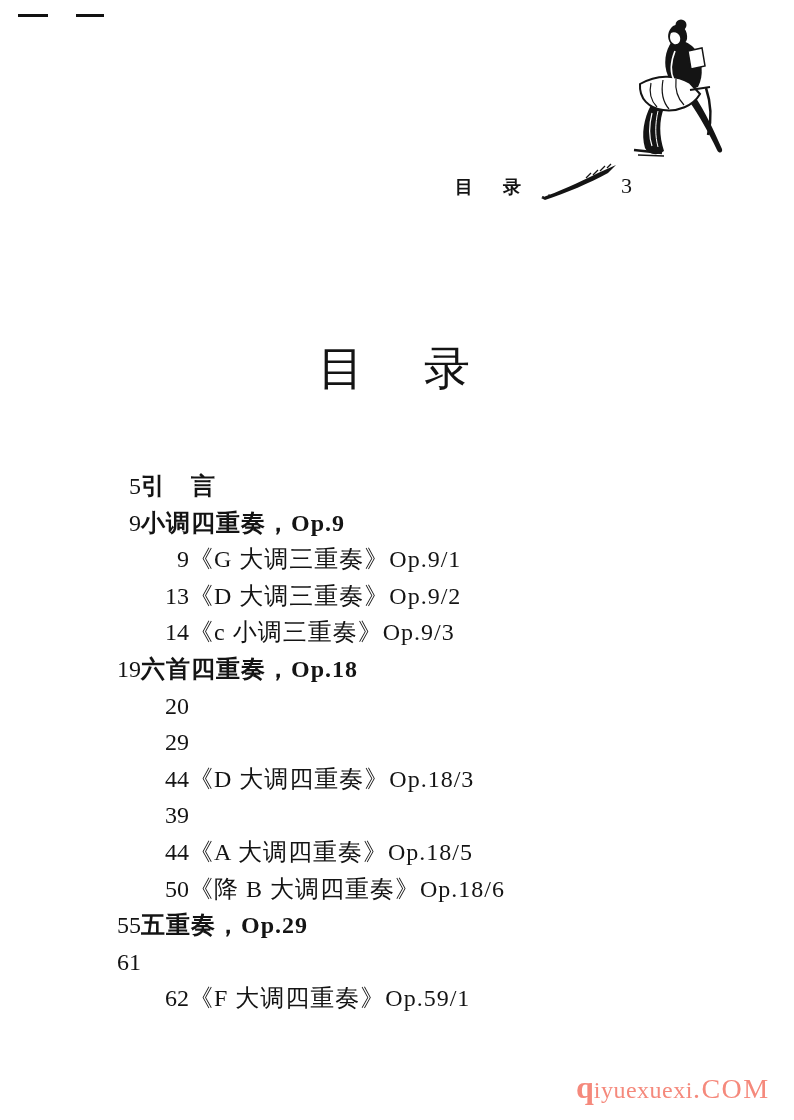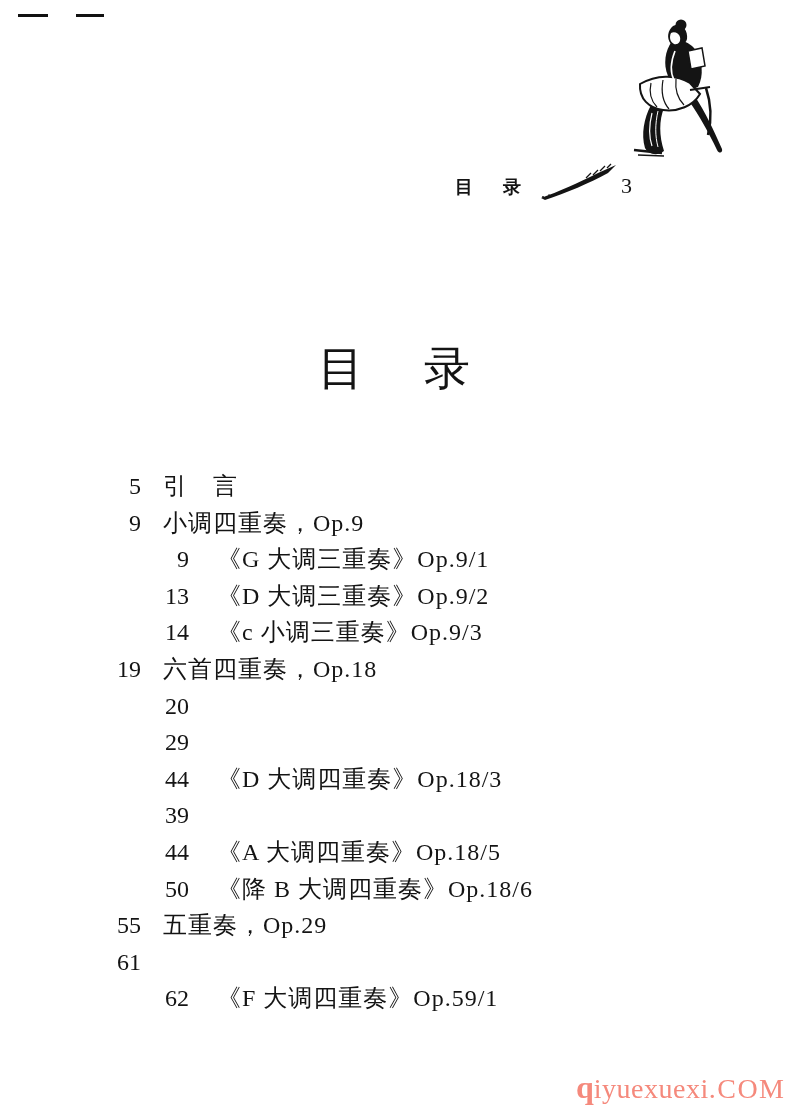--- a/index.html
+++ b/index.html
@@ -34,32 +34,32 @@
     position:absolute;left:318px;top:341px;
     display:flex;gap:60px;
     font-size:46px;line-height:56px;font-weight:500;
   }
 
   
   .toc{position:absolute;left:100px;top:468px;font-size:24px;}
   .toc-row{display:flex;height:36.6px;line-height:36.6px;white-space:pre;}
   .toc-num{display:inline-block;text-align:right;font-variant-numeric:lining-nums;}
   .toc-row.level0 .toc-num{width:41px;}
-  .toc-row.level0 .toc-label{margin-left:22px;letter-spacing:1px;}
+  .toc-row.level0 .toc-label{letter-spacing:1px;font-weight:bold;}
   .toc-row.level1 .toc-num{width:89px;}
-  .toc-row.level1 .toc-label{margin-left:28px;letter-spacing:1px;}
+  .toc-row.level1 .toc-label{margin-left:0;letter-spacing:1px;}
 
   
   .watermark{
     position:absolute;left:576px;top:1071px;
     display:flex;align-items:baseline;
     color:#f5897c;
   }
   .wm-q{font-size:32px;font-weight:bold;line-height:1;}
-  .wm-mid{font-size:28px;letter-spacing:0.5px;}
+  .wm-mid{font-size:24px;letter-spacing:0.5px;}
   .wm-suffix{font-size:28px;letter-spacing:1.5px;}
 </style>
 </head>
 <body>
 
 <div class="page">
 
   <div class="top-mark m1"></div>
   <div class="top-mark m2"></div>
 

